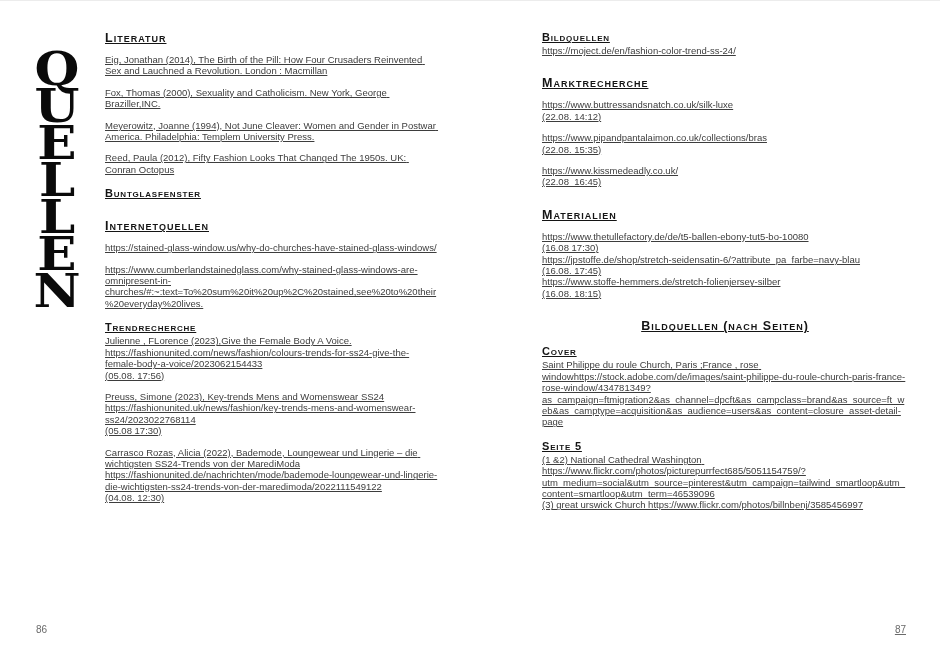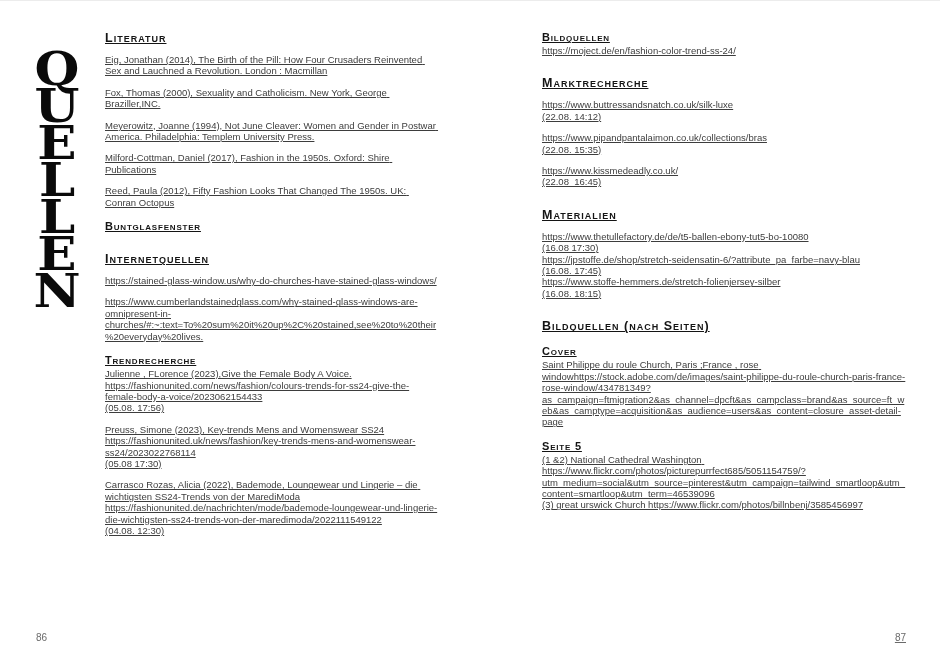--- a/index.html
+++ b/index.html
@@ -46,24 +46,24 @@
   .block.h2 {
     font-variant: small-caps;
     font-weight: bold;
     font-size: 11px;
     letter-spacing: 0.8px;
     color: #141414;
     margin: 12px 0 2px 0;
   }
   .col .block:first-child { margin-top: 0; }
   [data-name="marktrecherche-heading"] { margin-top: 25px; }
-  [data-name="bildquellen-heading"] { font-size: 13.5px; letter-spacing: 1.1px; margin-top: 24px; }
+  [data-name="bildquellen-heading"] { font-size: 13.5px; letter-spacing: 1.1px; margin-top: 24px; text-align: center; }
   .pagenum {
     position: absolute;
-    bottom: 12px;
+    bottom: 20px;
     font-size: 10px;
     color: #6a6a6a;
   }
   .pagenum-left  { left: 36px; }
   .pagenum-right { right: 34px; text-decoration: underline; }
 </style>
 </head>
 <body>
 
 <div class="spread" data-name="document-spread">
@@ -74,21 +74,20 @@
       <div class="vletter" data-name="vertical-title-letter">L</div>
       <div class="vletter" data-name="vertical-title-letter">L</div>
       <div class="vletter" data-name="vertical-title-letter">E</div>
       <div class="vletter" data-name="vertical-title-letter">N</div>
     </div>
   <div class="col col-left" data-name="left-column">
       <div class="block h1" data-name="literatur-heading">Literatur</div>
       <div class="block p" data-name="citation-eig">Eig, Jonathan (2014), The Birth of the Pill: How Four Crusaders Reinvented Sex and Lauchned a Revolution. London : Macmillan</div>
       <div class="block p" data-name="citation-fox">Fox, Thomas (2000), Sexuality and Catholicism. New York, George Braziller,INC.</div>
       <div class="block p" data-name="citation-meyerowitz">Meyerowitz, Joanne (1994), Not June Cleaver: Women and Gender in Postwar America. Philadelphia: Templem University Press.</div>
-      <div class="block p" data-name="citation-milford-cottman">Milford-Cottman, Daniel (2017), Fashion in the 1950s. Oxford: Shire Publications</div>
       <div class="block p" data-name="citation-reed">Reed, Paula (2012), Fifty Fashion Looks That Changed The 1950s. UK: Conran Octopus</div>
       <div class="block h2" data-name="buntglasfenster-heading">Buntglasfenster</div>
       <div class="block h1" data-name="internetquellen-heading">Internetquellen</div>
       <div class="block p" data-name="url-stained-glass-window">https://stained-glass-window.us/why-do-churches-have-stained-glass-windows/</div>
       <div class="block p" data-name="url-cumberlandstainedglass">https://www.cumberlandstainedglass.com/why-stained-glass-windows-are-omnipresent-in-churches/#:~:text=To%20sum%20it%20up%2C%20stained,see%20to%20their%20everyday%20lives.</div>
       <div class="block h2" data-name="trendrecherche-heading">Trendrecherche</div>
       <div class="block p" data-name="entry-julienne">Julienne , FLorence (2023),Give the Female Body A Voice.
 https://fashionunited.com/news/fashion/colours-trends-for-ss24-give-the-female-body-a-voice/2023062154433
 (05.08. 17:56)</div>
       <div class="block p" data-name="entry-preuss">Preuss, Simone (2023), Key-trends Mens and Womenswear SS24

